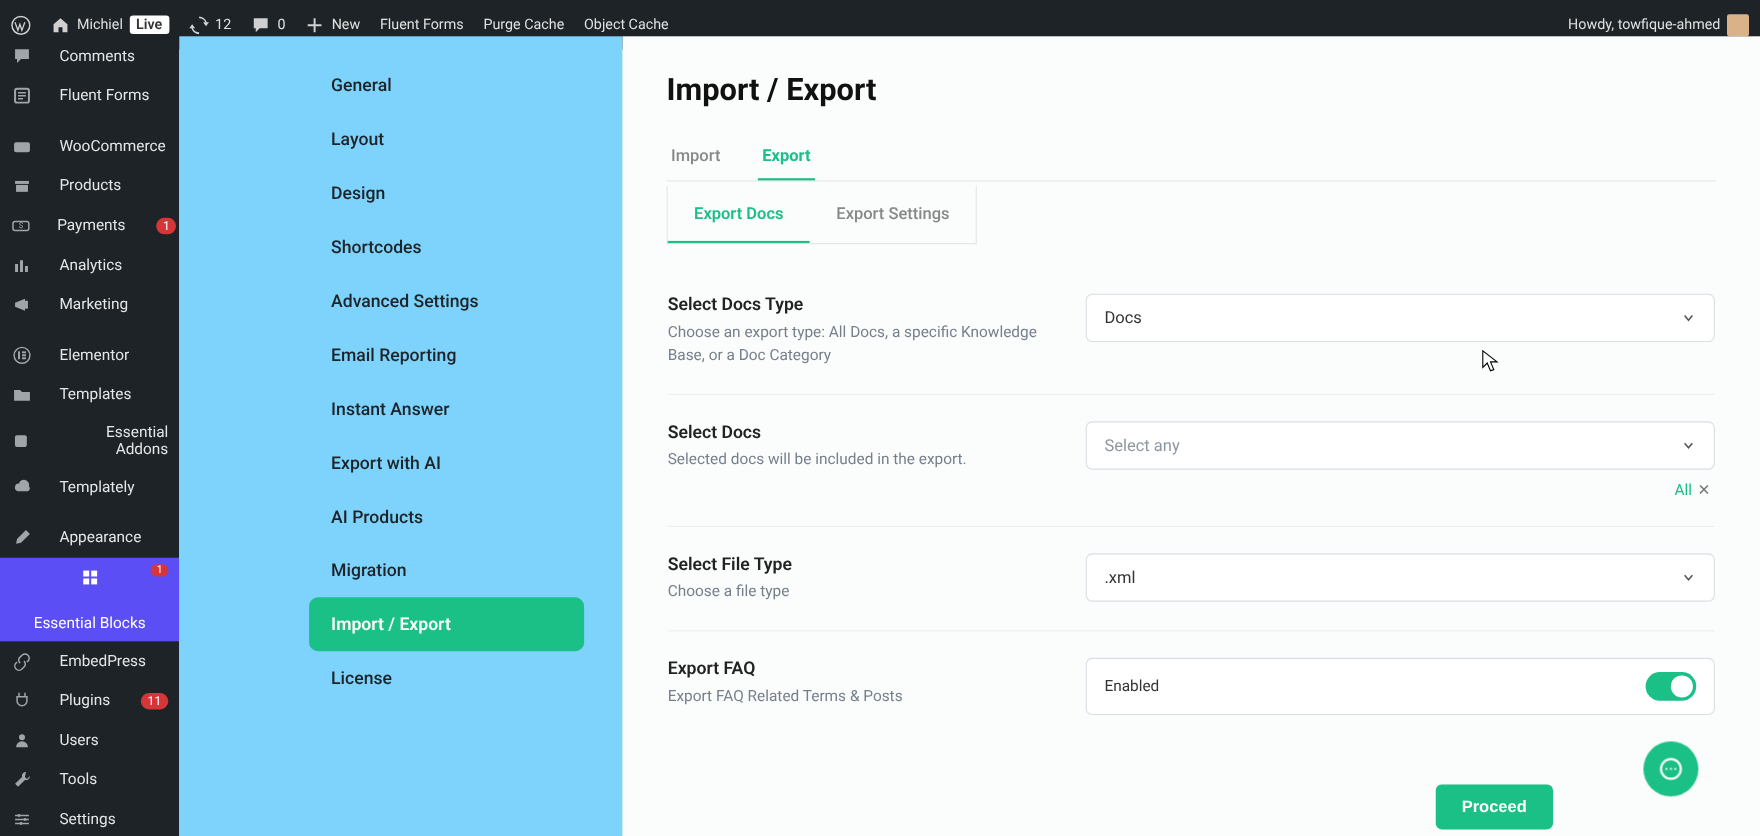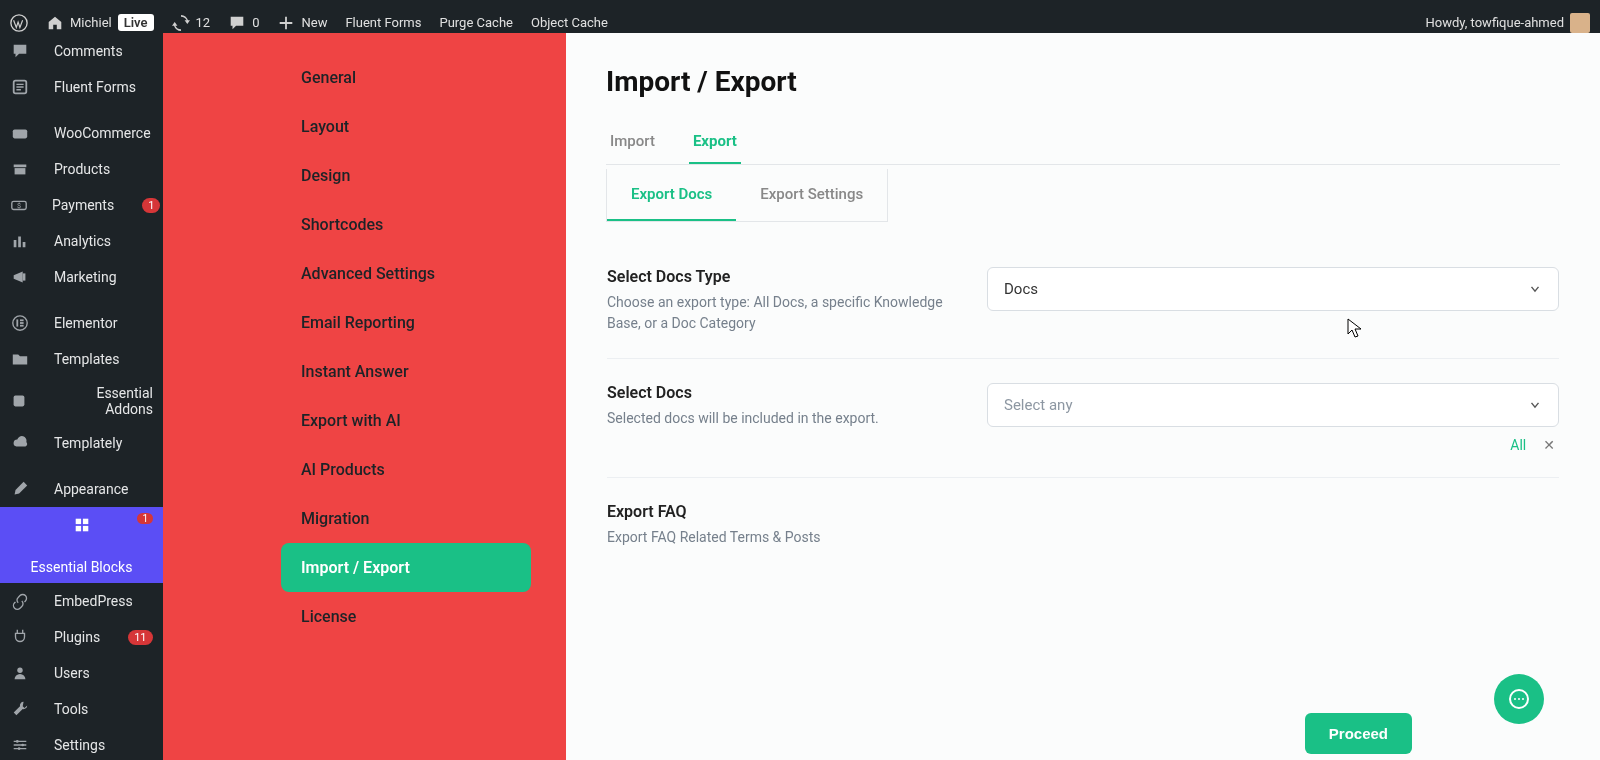--- a/index.html
+++ b/index.html
@@ -78,21 +78,21 @@
     left: 163px;
     top: 33px;
     right: 0;
     bottom: 0;
     display: flex;
   }
 
   
   .settings-sidebar {
     width: 403px;
-    background: #ef4444;
+    background: #7dd3fc;
     padding: 20px 0 20px 118px;
   }
   .settings-nav {
     width: 250px;
     display: flex;
     flex-direction: column;
     gap: 0;
   }
   .snav-item {
     padding: 15px 20px;
@@ -152,21 +152,21 @@
     background: #fff;
     cursor: pointer;
     display: flex;
     justify-content: space-between;
     align-items: center;
   }
   .select-box.placeholder span { color: #8d97a2; }
   .select-box .chev { color: #666; }
 
   .all-chip {
-    display: inline-flex; align-items: center; gap: 17px;
+    display: inline-flex; align-items: center; gap: 5px;
     color: #1ac086; font-size: 14px; cursor: pointer;
     float: right; margin-top: 10px; margin-right: 4px;
   }
   .all-chip .x { font-size: 14px; color: #777; }
 
   .toggle-row {
     border: 1px solid #d9dee3;
     border-radius: 6px;
     padding: 12px 16px;
     background: #fff;
@@ -512,25 +512,45 @@
                 </svg>
             </div>
             <div class="all-chip">
               <span>All</span>
               <span class="x">✕</span>
             </div>
           </div>
         </div>
       </div>
 
+      <div class="form-row">
+        <div class="form-left">
+          <div class="label">Select File Type</div>
+          <div class="desc">Choose a file type</div>
+        </div>
+        <div class="form-right">
+          <div class="select-box">
+            <span>.xml</span>
+            <svg class="chev" width="14" height="14" viewBox="0 0 20 20">
+                <path d="M5 7l5 6 5-6" fill="none" stroke="#555" stroke-width="2"></path>
+              </svg>
+          </div>
+        </div>
+      </div>
 
       <div class="form-row">
         <div class="form-left">
           <div class="label">Export FAQ</div>
           <div class="desc">Export FAQ Related Terms &amp; Posts</div>
+        </div>
+        <div class="form-right">
+          <div class="toggle-row">
+            <span>Enabled</span>
+            <div class="toggle"></div>
+          </div>
         </div>
       </div>
 
     </div>
   </div>
 </div>
 
 <button class="proceed-btn">Proceed</button>
 
 <div class="chat-fab">

